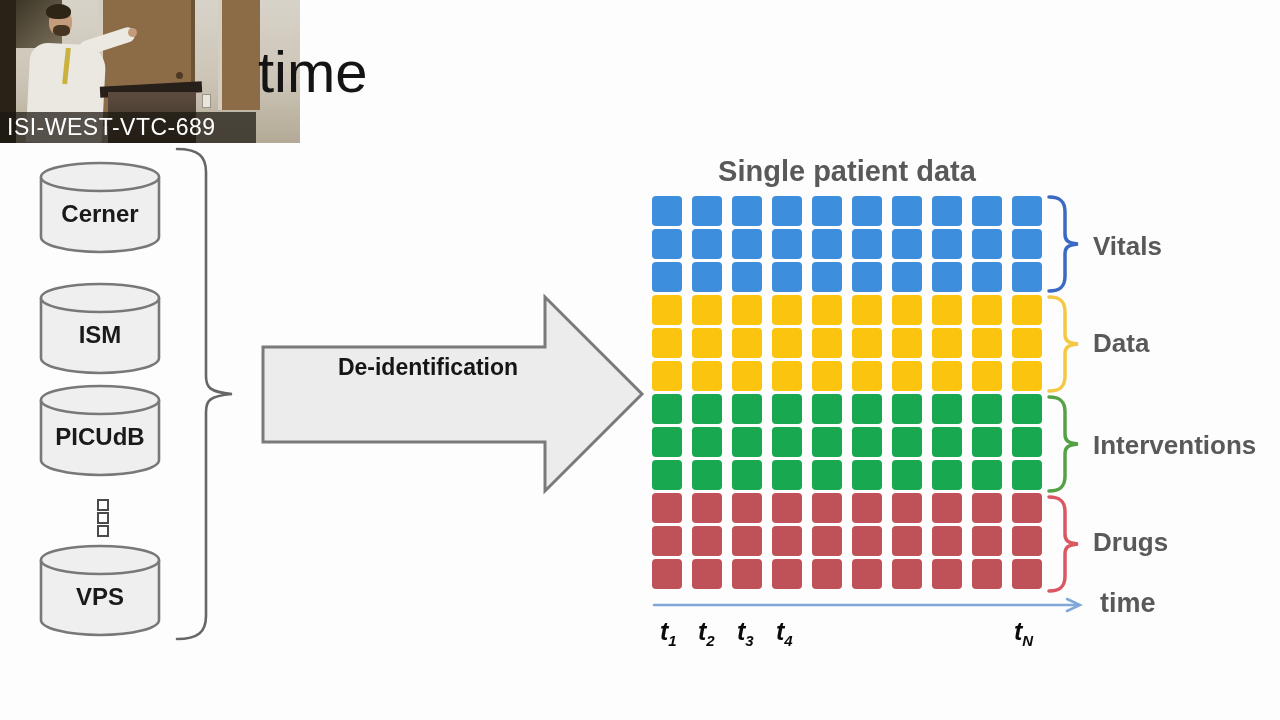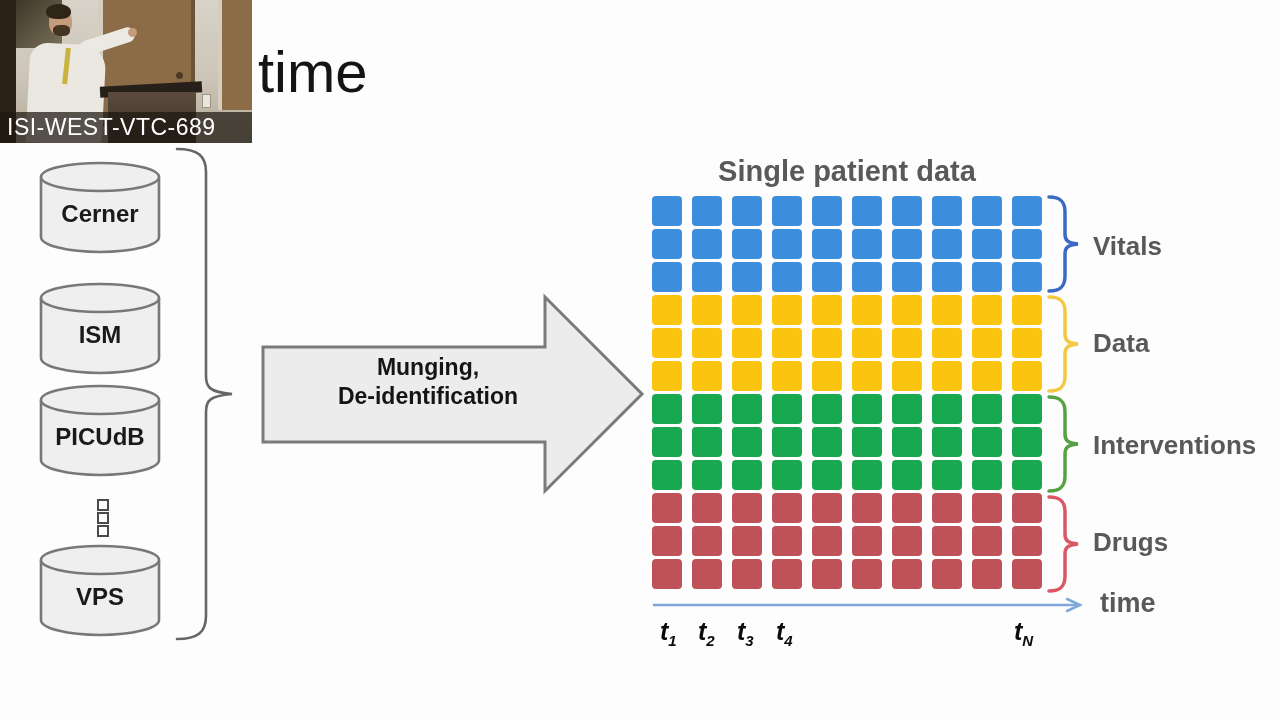--- a/index.html
+++ b/index.html
@@ -1,21 +1,21 @@
 <!DOCTYPE html>
 <html><head>
 <meta charset="utf-8">
 <style>
   html,body{margin:0;padding:0;}
   body{width:1280px;height:720px;background:#fdfdfd;overflow:hidden;
        font-family:"Liberation Sans",sans-serif;position:relative;}
   .abs{position:absolute;}
 
   
-  .video-feed{position:absolute;left:0;top:0;width:252px;height:143px;overflow:hidden;
+  .video-feed{position:absolute;left:0;top:0;width:300px;height:143px;overflow:hidden;
     background:linear-gradient(180deg,#d8d3c9 0%,#ccc5b7 55%,#b3a996 100%);}
   .video-feed .abs{position:absolute;}
   .v-dark-left{left:0;top:0;width:16px;height:143px;background:#2a2216;}
   .v-corner{left:16px;top:0;width:46px;height:48px;background:linear-gradient(135deg,#3d3627,#7a705a);}
   .v-door-main{left:98px;top:0;width:92px;height:126px;background:#8c6c46;
     border-left:5px solid #d5cec0;box-shadow:inset -4px 0 #6d5335,inset 0 -3px #6d5335;}
   .v-door-handle{left:176px;top:72px;width:7px;height:7px;background:#4d3a24;border-radius:50%;}
   .v-door-right{left:218px;top:0;width:38px;height:110px;background:#8c6c46;border-left:4px solid #d5cec0;}
   .v-switch{left:202px;top:94px;width:7px;height:12px;background:#e9e5da;border:1px solid #9a9488;}
   .v-arm{left:78px;top:34px;width:58px;height:15px;background:#ece9e3;border-radius:8px;transform:rotate(-18deg);}
@@ -127,21 +127,20 @@
 </div>
 
 <svg class="abs" style="left:172px;top:146px;" width="72" height="498">
   <path d="M5,3 C26,3 34,10 34,26 L34,230 C34,241 37,246 60,248 C37,250 34,255 34,266 L34,470 C34,486 26,493 5,493" fill="none" stroke="#666666" stroke-width="2.6" stroke-linecap="round"></path>
 </svg>
 
 <svg class="abs" style="left:260px;top:292px;" width="388" height="206">
   <polygon points="3,55 285,55 285,5 382,102 285,199 285,150 3,150" fill="#ECECEC" stroke="#7A7A7A" stroke-width="3"></polygon>
 </svg>
 <div class="abs arrow-text">
-  <div>Munging,</div>
   <div>De-identification</div>
 </div>
 
 <div class="abs diagram-title">Single patient data</div>
 <div class="abs grid">
     <div class="cell" style="background: rgb(62, 142, 222);"></div>
     <div class="cell" style="background: rgb(62, 142, 222);"></div>
     <div class="cell" style="background: rgb(62, 142, 222);"></div>
     <div class="cell" style="background: rgb(62, 142, 222);"></div>
     <div class="cell" style="background: rgb(62, 142, 222);"></div>

